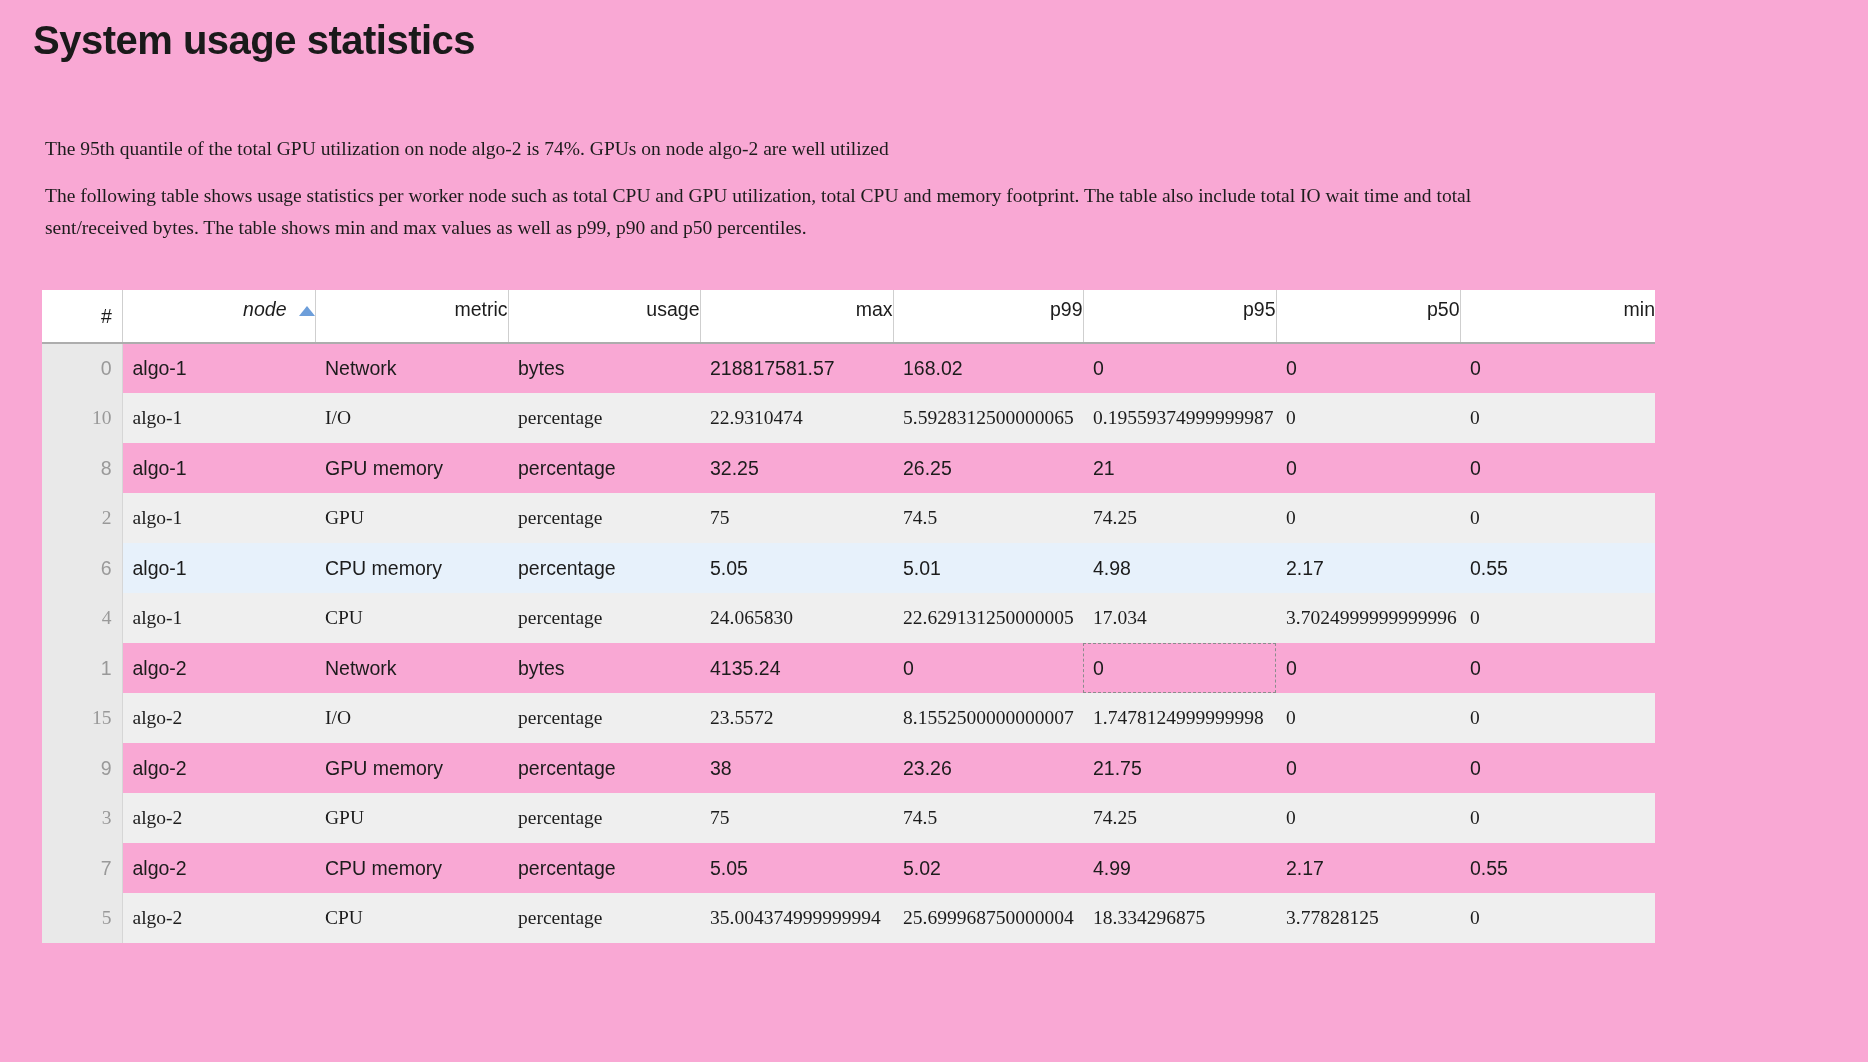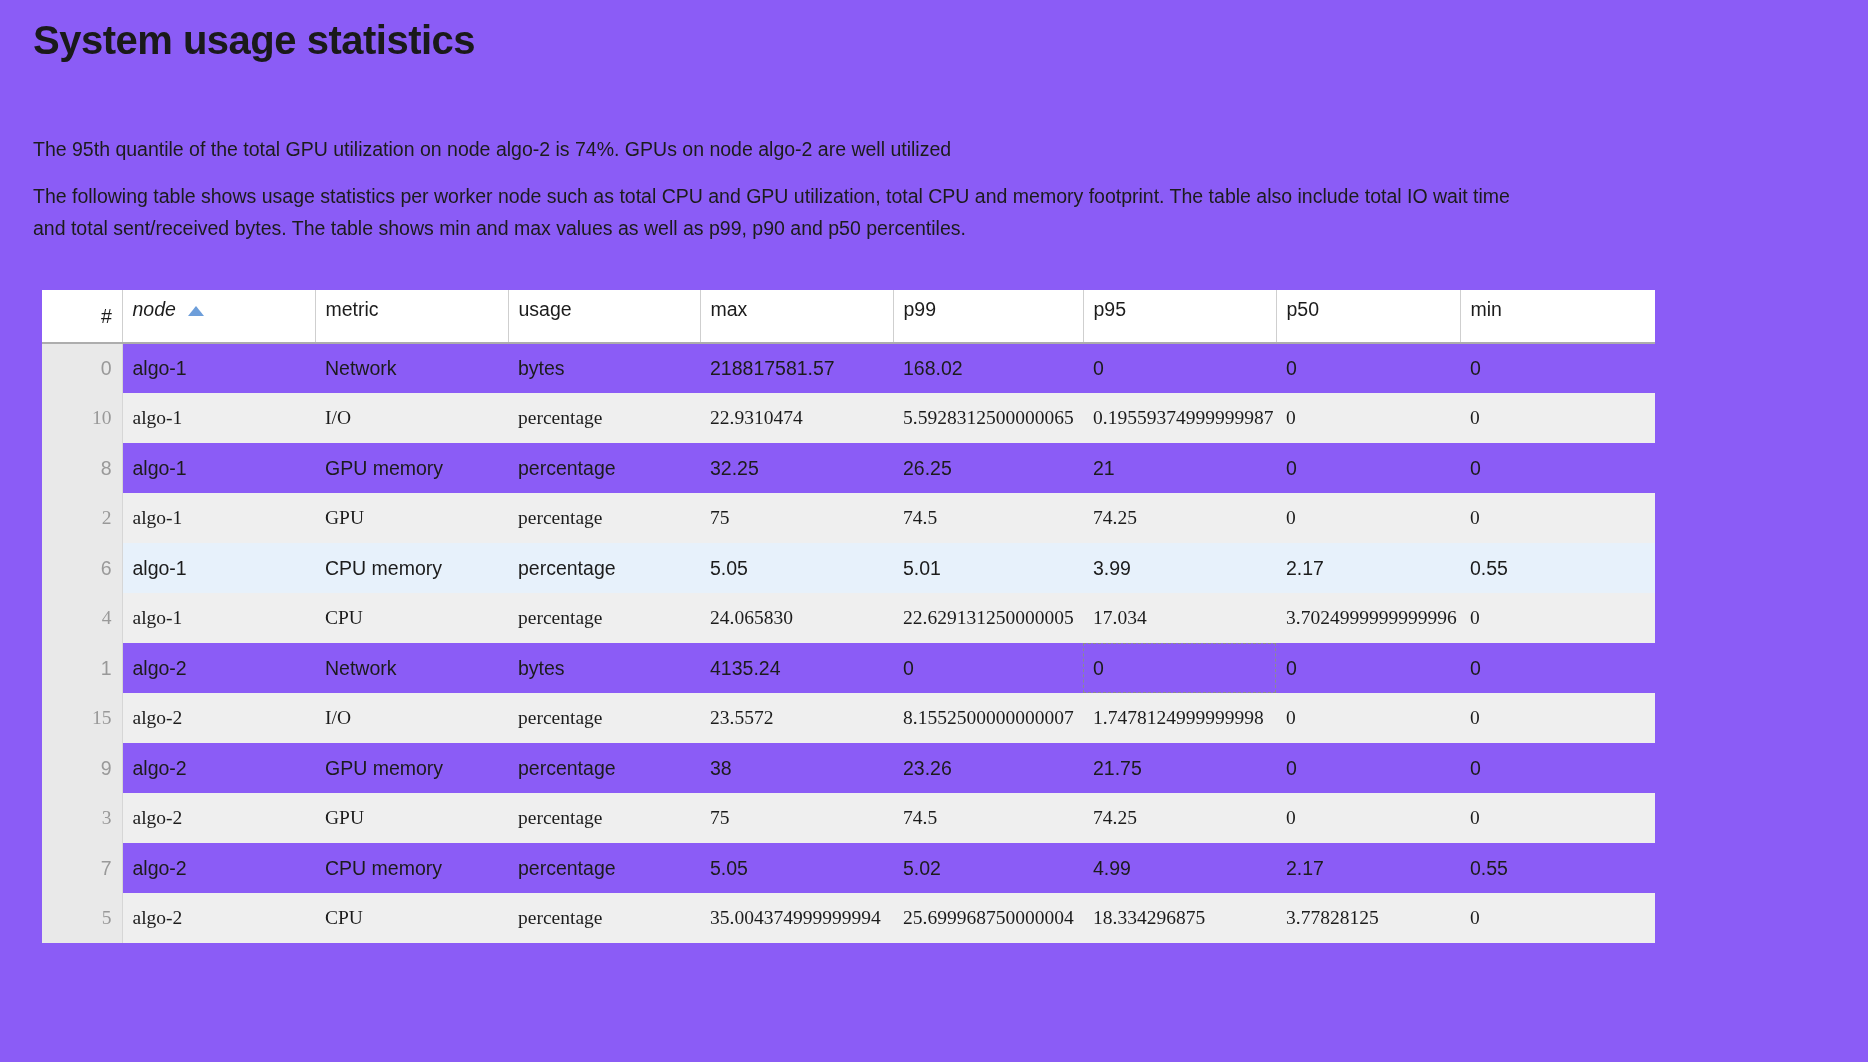--- a/index.html
+++ b/index.html
@@ -8,56 +8,56 @@
     background: #ffffff;
     font-family: "Liberation Sans", "DejaVu Sans", sans-serif;
     color: #1c1c1c;
   }
   .page {
     width: 1868px;
     height: 1062px;
     overflow: hidden;
     box-sizing: border-box;
     padding: 18px 0 0 33px;
-    background: #8b5cf6;
+    background: #f9a8d4;
   }
   h1.title {
     margin: 0;
     font-size: 40px;
     font-weight: 700;
     letter-spacing: -0.5px;
     color: #1a1a1a;
   }
   .intro {
     margin-top: 70px;
     max-width: 1500px;
     font-size: 19.5px;
     line-height: 32px;
   }
-  .intro p { margin: 0; }
+  .intro p { margin: 12px; font-family: Liberation Serif, serif; }
   .intro p + p { margin-top: 15px; }
 
   
   .table-wrap { margin-top: 46px; margin-left: 9px; }
   table.stats {
     border-collapse: collapse;
     table-layout: fixed;
     width: 1613px;
     font-size: 19.5px;
   }
   table.stats th, table.stats td {
     box-sizing: border-box;
     white-space: nowrap;
     overflow: hidden;
     vertical-align: middle;
   }
   thead th {
     height: 53px;
     font-weight: 400;
-    text-align: left;
+    text-align: right;
     padding: 0 0 13px 10px;
     border-bottom: 2px solid #adadad;
     border-left: 1px solid #cfcfcf;
     background: #ffffff;
   }
   thead th:first-child { border-left: none; }
   thead th.col-hash {
     text-align: right;
     padding: 0 10px 0 0;
     font-style: italic;
@@ -175,21 +175,21 @@
             <td>0</td>
             <td>0</td>
           </tr>
           <tr class="highlight">
             <td class="gutter">6</td>
             <td>algo-1</td>
             <td>CPU memory</td>
             <td>percentage</td>
             <td>5.05</td>
             <td>5.01</td>
-            <td>3.99</td>
+            <td>4.98</td>
             <td>2.17</td>
             <td>0.55</td>
           </tr>
           <tr class="stripe">
             <td class="gutter">4</td>
             <td>algo-1</td>
             <td>CPU</td>
             <td>percentage</td>
             <td>24.065830</td>
             <td>22.629131250000005</td>

